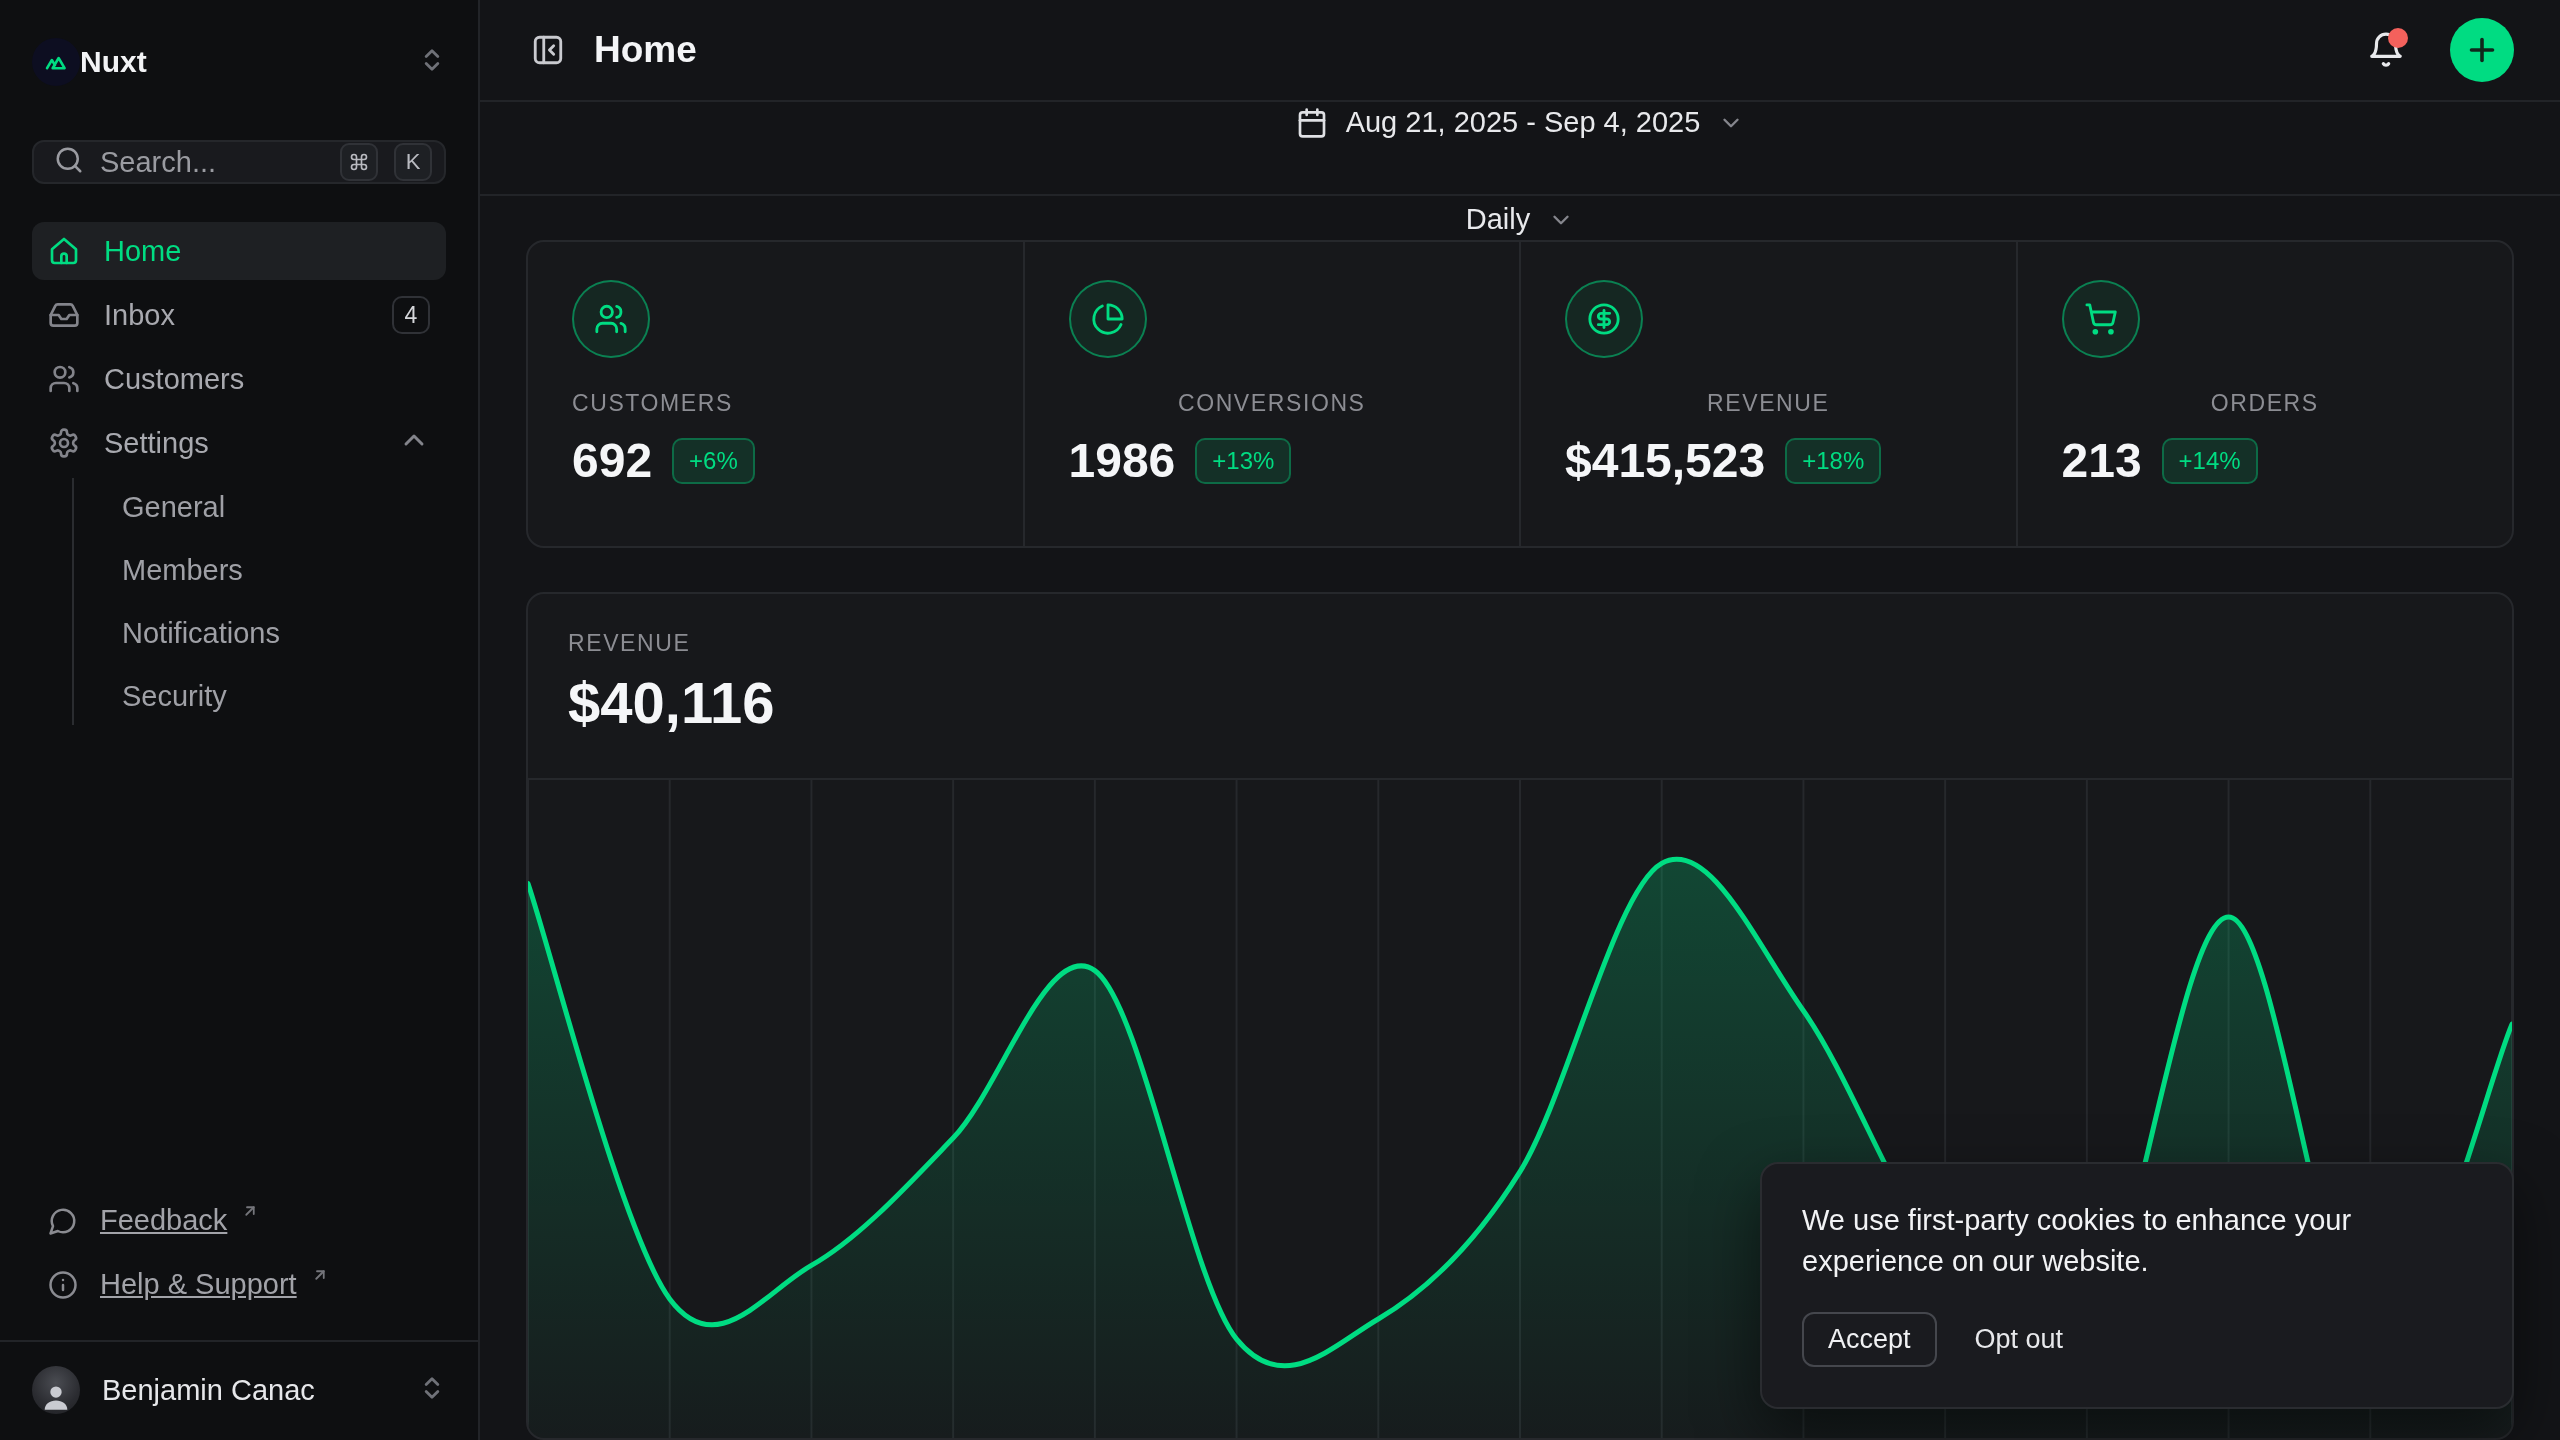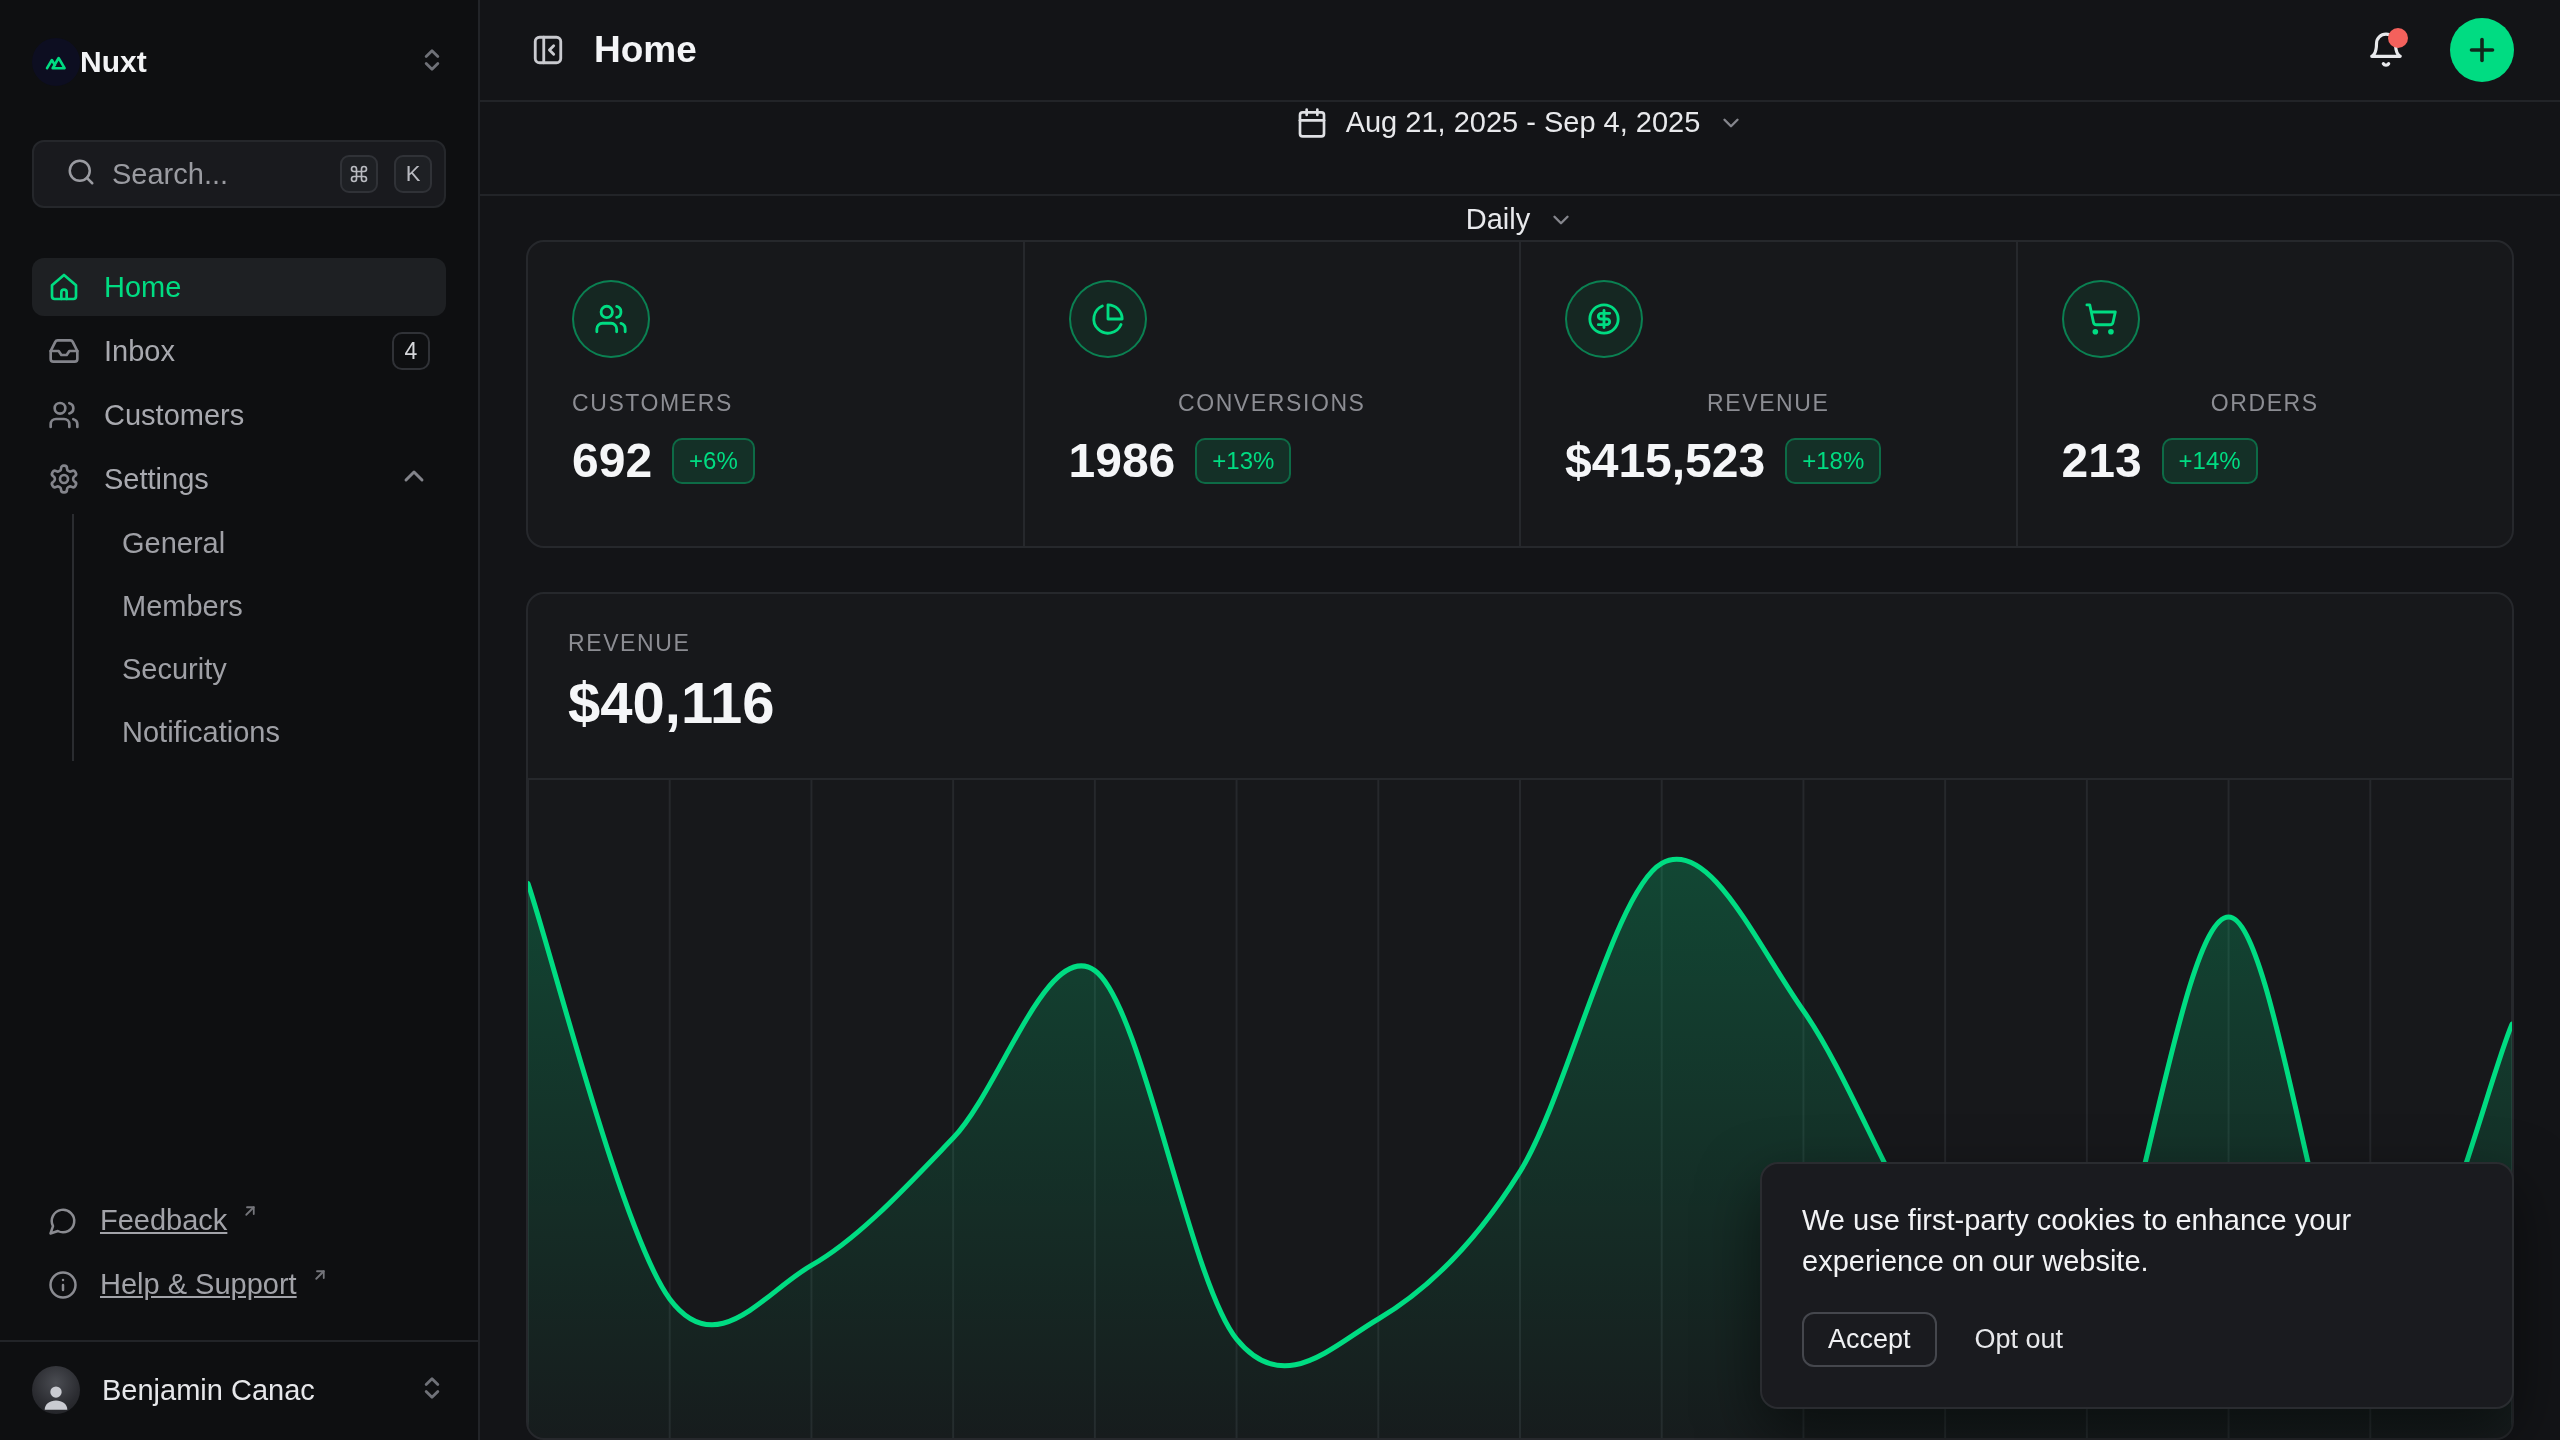--- a/index.html
+++ b/index.html
@@ -10,22 +10,22 @@
   
   .sidebar { width:480px; min-width:480px; height:100%; background:#0e0f11;
              border-right:2px solid #222428; display:flex; flex-direction:column;
              padding:26px 0 14px; }
   .logo-row { height:60px; margin:6px 32px 0; display:flex; align-items:center; cursor:pointer; }
   .logo-badge { width:48px; height:48px; border-radius:50%; background:#0d0e21; display:flex; align-items:center; justify-content:center; }
   .logo-badge svg { width:30px; height:30px; }
   .brand-name { font-size:30px; font-weight:600; color:#f2f3f5; flex:1; }
   .selector-icon { color:#6f7178; }
 
-  .search-box { margin:48px 32px 16px; height:68px; background:#191a1e; border:2px solid #25272b;
-                border-radius:12px; display:flex; align-items:center; padding:0 12px 0 32px; gap:16px; cursor:text; }
+  .search-box { margin:48px 32px 4px; height:44px; background:#191a1e; border:2px solid #25272b;
+                border-radius:12px; display:flex; align-items:center; padding:0 12px 0 20px; gap:16px; cursor:text; }
   .search-box .placeholder { flex:1; font-size:29px; color:#9a9ba1; }
   .search-icon { color:#9a9ba1; }
   .kbd { width:38px; height:38px; border:2px solid #303237; background:#1e2024; border-radius:9px;
          display:flex; align-items:center; justify-content:center; font-size:22px; color:#b9bac0; }
   .kbd svg { width:20px; height:20px; }
 
   nav.nav { margin:34px 32px 0; }
   .nav-item { height:58px; margin-bottom:6px; border-radius:12px; display:flex; align-items:center;
               gap:24px; padding:0 16px; font-size:29px; color:#a8a9af; cursor:pointer; }
   .nav-item svg { width:32px; height:32px; color:#83848b; }
@@ -182,22 +182,22 @@
         <span class="nav-label">Settings</span>
         <span class="nav-chevron">
           <svg width="26" height="26" viewBox="0 0 24 24" fill="none" stroke="currentColor" stroke-width="2.2" stroke-linecap="round" stroke-linejoin="round">
             <path d="m18 15-6-6-6 6"></path>
           </svg>
         </span>
       </div>
       <div class="subnav">
         <div class="subnav-item">General</div>
         <div class="subnav-item">Members</div>
+        <div class="subnav-item">Notifications</div>
         <div class="subnav-item">Security</div>
-        <div class="subnav-item">Notifications</div>
       </div>
     </nav>
 
     <div class="sidebar-bottom">
       <div class="footer-links">
         <div class="footer-link">
           <svg class="fl-icon" viewBox="0 0 24 24" fill="none" stroke="currentColor" stroke-width="2" stroke-linecap="round" stroke-linejoin="round">
             <path d="M7.9 20A9 9 0 1 0 4 16.1L2 22Z"></path>
           </svg>
           <span>Feedback</span>

